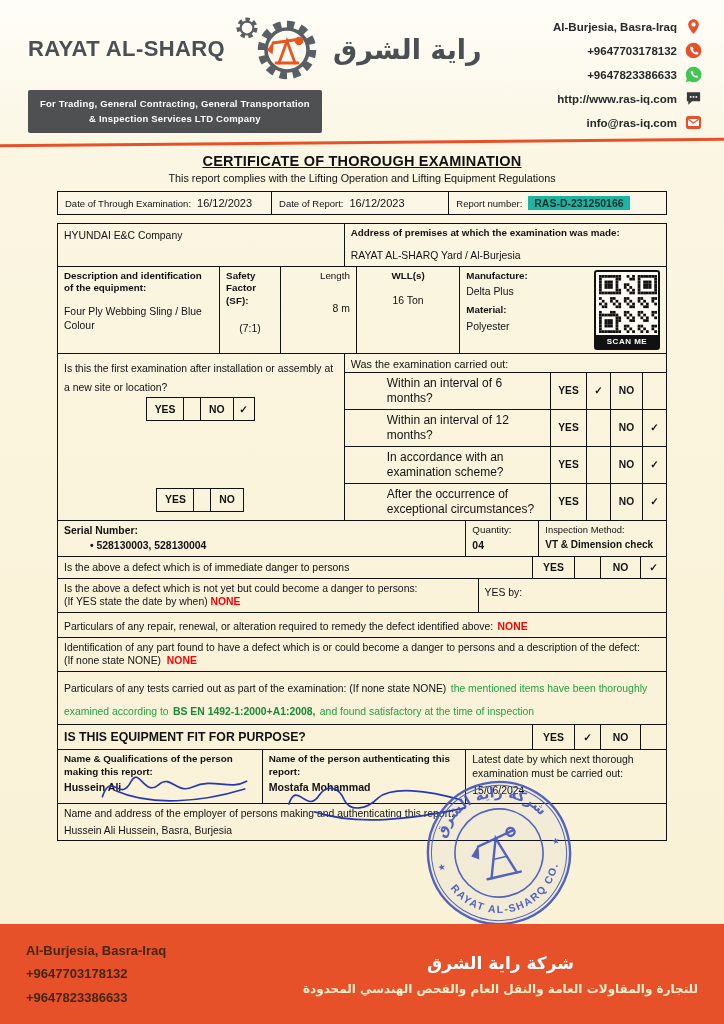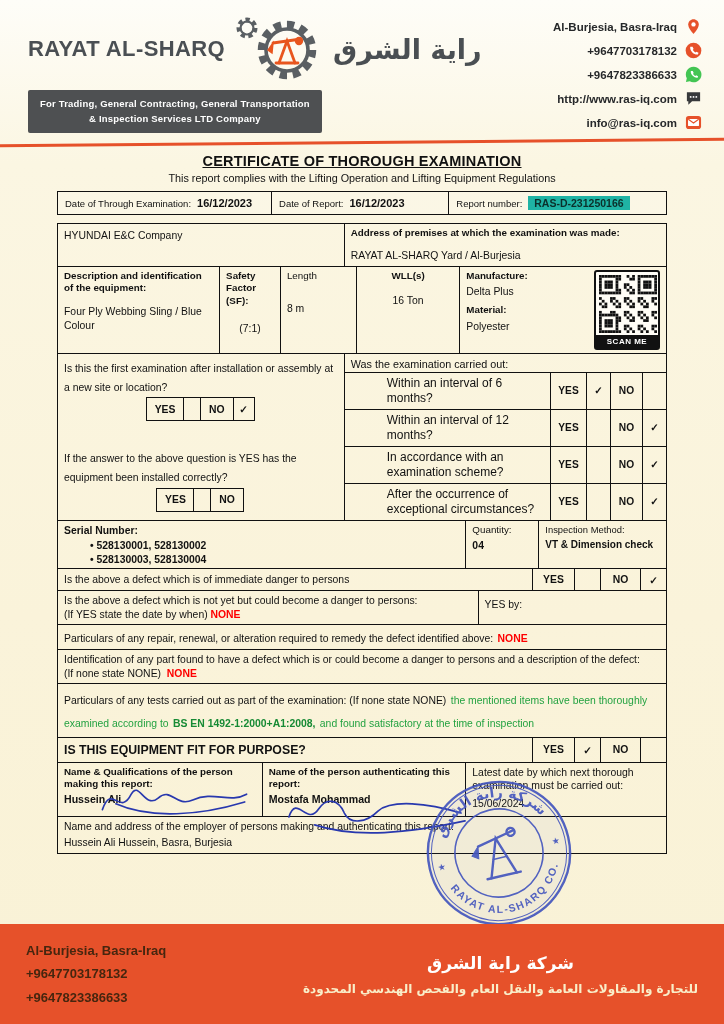--- a/index.html
+++ b/index.html
@@ -23,21 +23,21 @@
   .divider { height:3px; background:#e6512a; margin:8px 0 9px; transform:rotate(-.5deg); }
 
   
   .content { padding:0 57px; }
   .cert-title { text-align:center; font-size:14.5px; font-weight:bold; text-decoration:underline; letter-spacing:.2px; }
   .cert-sub { text-align:center; font-size:10.8px; margin-top:3px; }
   .meta-row { display:flex; border:1.5px solid #111; margin-top:7px; background:rgba(255,255,255,.15); }
   .meta-cell { display:flex; align-items:center; gap:6px; padding:4px 7px; border-left:1.5px solid #111; }
   .meta-cell:first-child { border-left:none; }
   .meta-label { font-size:9.5px; }
-  .meta-value { font-size:11px; font-weight:bold; }
+  .meta-value { font-size:11px; font-weight:normal; }
   .report-chip { background:#1fb3a4; color:#0b2f2a; font-weight:bold; font-size:10.5px; padding:1px 6px; }
 
   
   .tbl { border:1.6px solid #111; margin-top:8px; }
   .r { display:flex; border-top:1.3px solid #111; align-items:stretch; }
   .r:first-child { border-top:none; }
   .c { border-left:1.3px solid #111; padding:3px 6px; }
   .c:first-child { border-left:none; }
   .lbl { font-weight:bold; font-size:9.8px; line-height:1.3; }
   .val { font-size:10.4px; line-height:1.3; }
@@ -201,21 +201,21 @@
 
       <div class="r" style="min-height:86px">
         <div class="c" style="width:26.5%">
           <div class="lbl">Description and identification of the equipment:</div>
           <div class="val" style="margin-top:10px">Four Ply Webbing Sling / Blue Colour</div>
         </div>
         <div class="c" style="width:10%">
           <div class="lbl">Safety Factor (SF):</div>
           <div class="val" style="margin-top:14px;text-align:center">(7:1)</div>
         </div>
-        <div class="c" style="width:12.5%;text-align:left">
+        <div class="c" style="width:12.5%;text-align:right">
           <div class="lbl" style="font-weight:normal">Length</div>
           <div class="val" style="margin-top:20px">8 m</div>
         </div>
         <div class="c" style="width:17%;text-align:center">
           <div class="lbl" style="font-weight:bold">WLL(s)</div>
           <div class="val" style="margin-top:12px">16 Ton</div>
         </div>
         <div class="c" style="width:34%;display:flex;gap:8px">
           <div style="flex:1">
             <div class="lbl">Manufacture:</div>
@@ -429,21 +429,20 @@
           <div class="qblock">
             <div class="qtext">Is this the first examination after installation or assembly at a new site or location?</div>
             <div class="yn">
               <div class="b" style="width:38px">YES</div>
               <div class="b chkmark" style="width:18px"></div>
               <div class="b" style="width:34px">NO</div>
               <div class="b chkmark" style="width:22px">✓</div>
             </div>
           </div>
           <div class="qblock">
-            <div class="qtext">If the answer to the above question is YES has the equipment been installed correctly?</div>
             <div class="yn">
               <div class="b" style="width:38px">YES</div>
               <div class="b chkmark" style="width:18px"></div>
               <div class="b" style="width:34px">NO</div>
             </div>
           </div>
         </div>
 
         <div class="c exam-right" style="width:53%">
           <div class="exam-head">Was the examination carried out:</div>
@@ -475,21 +474,20 @@
             <div class="exam-cell narrow chkmark"></div>
             <div class="exam-cell" style="width:32px">NO</div>
             <div class="exam-cell narrow chkmark">✓</div>
           </div>
         </div>
       </div>
 
       <div class="r">
         <div class="c" style="width:67%">
           <div class="lbl" style="font-size:10.4px">Serial Number:</div>
-          <div class="serial-line">528130001, 528130002</div>
           <div class="serial-line">528130003, 528130004</div>
         </div>
         <div class="c" style="width:12%">
           <div class="val" style="font-size:9.8px">Quantity:</div>
           <div class="val" style="font-weight:bold;margin-top:3px">04</div>
         </div>
         <div class="c" style="width:21%">
           <div class="val" style="font-size:9.4px">Inspection Method:</div>
           <div class="val" style="font-weight:bold;font-size:10px;margin-top:2px">VT &amp; Dimension check</div>
         </div>

